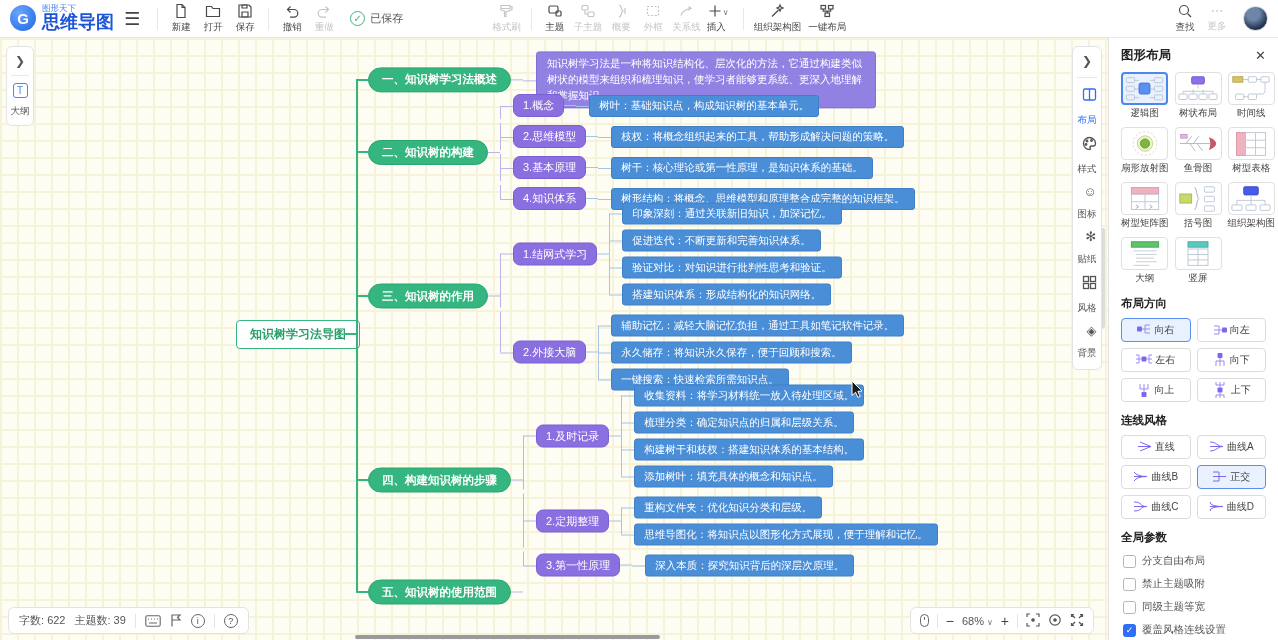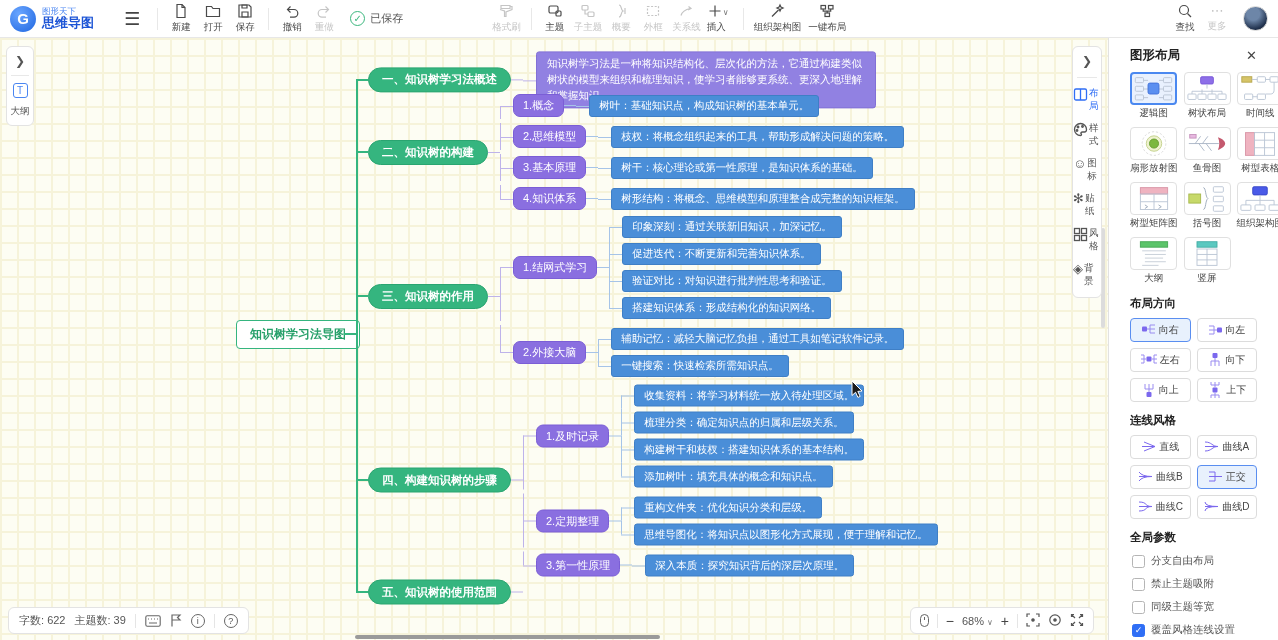--- a/index.html
+++ b/index.html
@@ -9,21 +9,21 @@
 
   
   .toolbar { position:absolute; left:0; top:0; width:1278px; height:38px; background:#fff;
              border-bottom:1px solid #e7e7e7; display:flex; align-items:center; padding:0 10px; z-index:30; }
   .brand { display:flex; align-items:center; gap:6px; width:112px; }
   .brand-logo { width:26px; height:26px; border-radius:50%;
       background:radial-gradient(circle at 35% 30%, #6aa6ff, #1f66e0); color:#fff; font-weight:bold;
       display:flex; align-items:center; justify-content:center; font-size:15px; }
   .brand-text { display:flex; flex-direction:column; line-height:1.1; }
   .brand-l1 { font-size:8.5px; color:#4a86f2; }
-  .brand-l2 { font-size:13px; font-weight:bold; color:#1d55d6; }
+  .brand-l2 { font-size:18px; font-weight:bold; color:#1d55d6; }
   .hamburger { font-size:18px; color:#444; margin:0 10px 0 2px; }
   .tsep { width:1px; height:22px; background:#e8e8e8; margin:0 7px; }
   .titem { display:flex; flex-direction:column; align-items:center; justify-content:center;
            min-width:32px; gap:2px; color:#4a4a4a; font-size:9.5px; padding:0 3px; cursor:default; }
   .titem svg { display:block; }
   .titem.disabled { color:#c5c5c5; }
   .ic { stroke:currentColor; fill:none; stroke-width:1.2; }
   .saved-chip { display:flex; align-items:center; gap:5px; margin-left:10px; font-size:11px; color:#555; }
   .saved-circle { width:15px; height:15px; border:1.4px solid #3bb77e; border-radius:50%; color:#3bb77e;
                   display:flex; align-items:center; justify-content:center; font-size:10px; font-weight:bold; }
@@ -72,21 +72,21 @@
   .mini-left .chev { font-size:12px; color:#555; }
   .mini-left .mdiv { width:18px; height:1px; background:#e8e8e8; }
   .tbox { width:15px; height:15px; border:1.3px solid #4a86f2; border-radius:3px; color:#4a86f2;
           font-size:10px; display:flex; align-items:center; justify-content:center; }
   .mini-left .mlabel { font-size:9.5px; color:#555; }
 
   .rail { position:absolute; left:1072px; top:46px; width:30px; background:#fff; border:1px solid #e3e3e3;
       border-radius:6px; display:flex; flex-direction:column; align-items:center; padding:7px 0 9px; gap:9px; z-index:10; }
   .rail .chev { font-size:12px; color:#555; }
   .rail .rdiv { width:20px; height:1px; background:#e8e8e8; }
-  .rail-item { display:flex; flex-direction:row; align-items:flex-start; gap:1px; color:#555; font-size:9.5px; }
+  .rail-item { display:flex; flex-direction:column; align-items:flex-end; gap:10px; color:#555; font-size:9.5px; }
   .rail-item svg { stroke:currentColor; fill:none; stroke-width:1.3; }
   .rail-item .glyph { font-size:13px; line-height:13px; }
   .rail-item.active { color:#2f6ef5; }
 
   
   .statusbar { position:absolute; left:8px; bottom:6px; height:27px; background:#fff; border:1px solid #e3e3e3;
       border-radius:6px; display:flex; align-items:center; padding:0 10px; gap:9px; font-size:11px; color:#555; z-index:10; }
   .sdiv { width:1px; height:14px; background:#e5e5e5; }
   .sicon { color:#666; display:flex; align-items:center; }
   .circ { width:14px; height:14px; border:1.2px solid #666; border-radius:50%; font-size:9px;
@@ -99,21 +99,21 @@
   .zoom-val { display:flex; align-items:center; gap:3px; }
 
   .hscroll { position:absolute; left:355px; bottom:1px; width:305px; height:4px; background:#9a9a9a; border-radius:2px; z-index:9; }
   .vscroll { position:absolute; left:1101px; top:228px; width:4px; height:100px; background:#dcdcdc; border-radius:2px; z-index:9; }
 
   
   .cursor { position:absolute; left:851px; top:380px; z-index:40; }
 
   
   .panel { position:absolute; right:0; top:38px; width:170px; height:602px; background:#fff;
-           border-left:1px solid #e2e2e2; padding:9px 21px 0; overflow:hidden; z-index:20; }
+           border-left:1px solid #e2e2e2; padding:9px 12px 0; overflow:hidden; z-index:20; }
   .panel-title-row { display:flex; align-items:center; justify-content:space-between; margin-bottom:8px; }
   .panel-title { font-size:12.5px; font-weight:bold; color:#222; }
   .panel-close { font-size:13px; color:#444; }
   .lgrid { display:grid; grid-template-columns:repeat(3,1fr); column-gap:6px; row-gap:7px; }
   .lcell { display:flex; flex-direction:column; align-items:center; gap:2px; }
   .lthumb { width:47px; height:33px; border:1px solid #e0e0e0; border-radius:4px; background:#fff;
             display:flex; align-items:center; justify-content:center; overflow:hidden; }
   .lcell.selected .lthumb { border:2px solid #4a88f0; background:#e9f1fe; }
   .llabel { font-size:9.5px; color:#444; white-space:nowrap; }
   .sec-title { font-size:11.5px; font-weight:bold; color:#222; margin:11px 0 7px; }
@@ -374,20 +374,23 @@
               </div>
             </div>
           </div>
           <div class="krow last">
             <div class="sub">2.外接大脑</div>
             <div class="hlink blu"></div>
             <div class="leaves">
               <div class="lrow first">
                 <div class="leaf">辅助记忆：减轻大脑记忆负担，通过工具如笔记软件记录。</div>
               </div>
+              <div class="lrow">
+                <div class="leaf">永久储存：将知识永久保存，便于回顾和搜索。</div>
+              </div>
               <div class="lrow last">
                 <div class="leaf">一键搜索：快速检索所需知识点。</div>
               </div>
             </div>
           </div>
         </div>
       </div>
       <div class="branch" style="top: 442px;">
         <div class="pill">四、构建知识树的步骤</div>
         <div class="hlink"></div>

